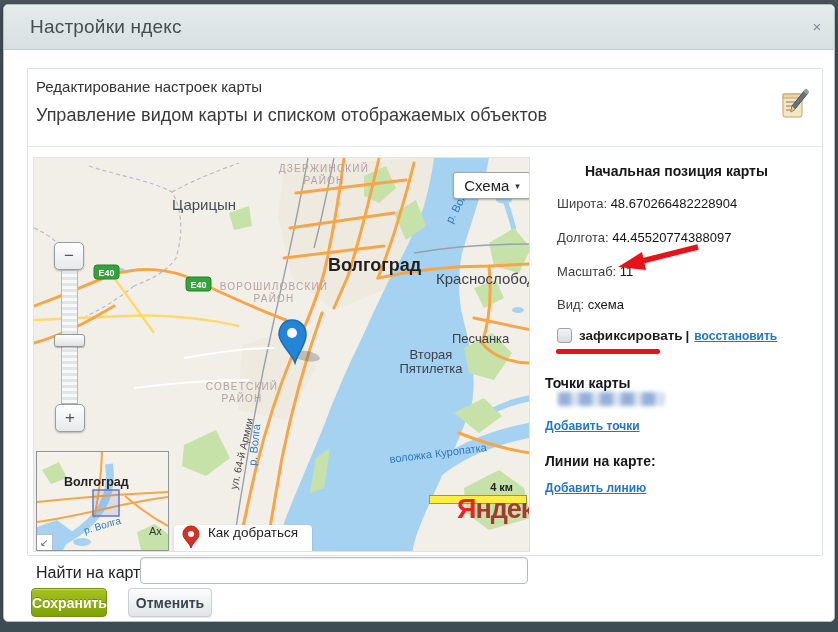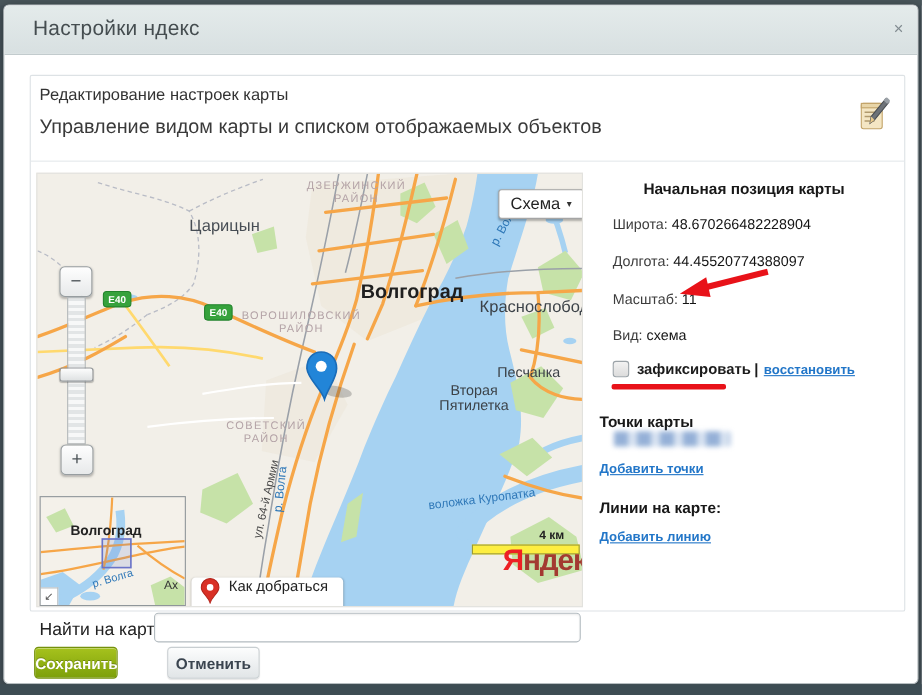--- a/index.html
+++ b/index.html
@@ -97,21 +97,21 @@
   .search-label { left:36px; top:564px; font-size:16px; color:#222; }
   .search-input { left:140px; top:557px; width:388px; height:27px; border:1px solid #b3bbc0;
                   border-radius:4px; box-shadow:inset 0 1px 2px rgba(0,0,0,.08);
                   font-size:13px; padding:0 8px; color:#222; font-family:inherit; }
   .btn { height:29px; border-radius:4px; font-size:14px; font-weight:700; cursor:pointer;
          font-family:inherit; }
   .btn-save { left:31px; top:588px; width:76px; background:linear-gradient(#a6c21d,#7da00a);
               border:1px solid #74910c; color:#fff; text-shadow:0 -1px 0 rgba(0,0,0,.25);
               box-shadow:inset 0 1px 0 rgba(255,255,255,.35); }
   .btn-cancel { left:128px; top:588px; width:84px; background:linear-gradient(#fcfdfd,#e1e5e7);
-                border:1px solid #c8ced1; color:#3a444f; box-shadow:0 1px 1px rgba(0,0,0,.1);margin-left:24px; }
+                border:1px solid #c8ced1; color:#3a444f; box-shadow:0 1px 1px rgba(0,0,0,.1); }
 
   .page-top { left:0; top:0; width:838px; height:5px; background:#4a575c; }
   .page-bottom { left:0; top:622px; width:838px; height:10px; background:#3d4c53; }
 </style>
 </head>
 <body>
 
 <div class="abs page-top"></div>
 
 <div class="abs dialog"></div>

